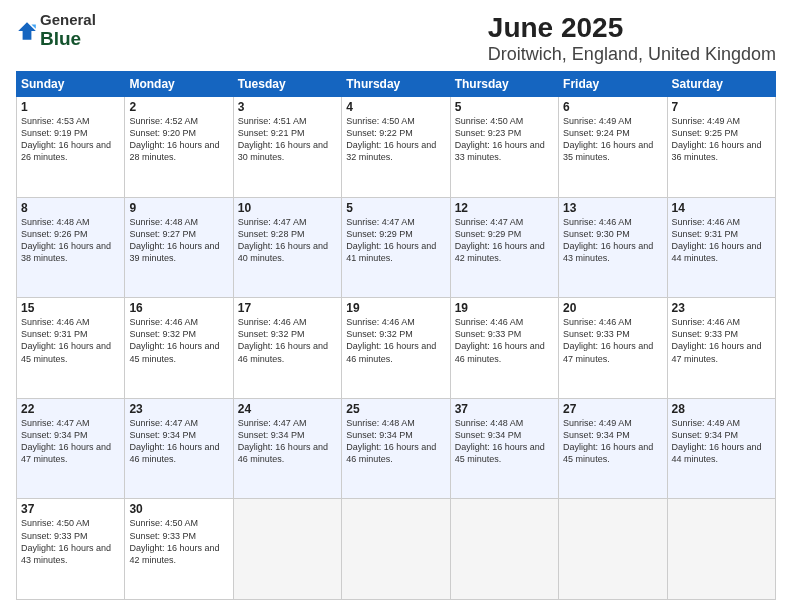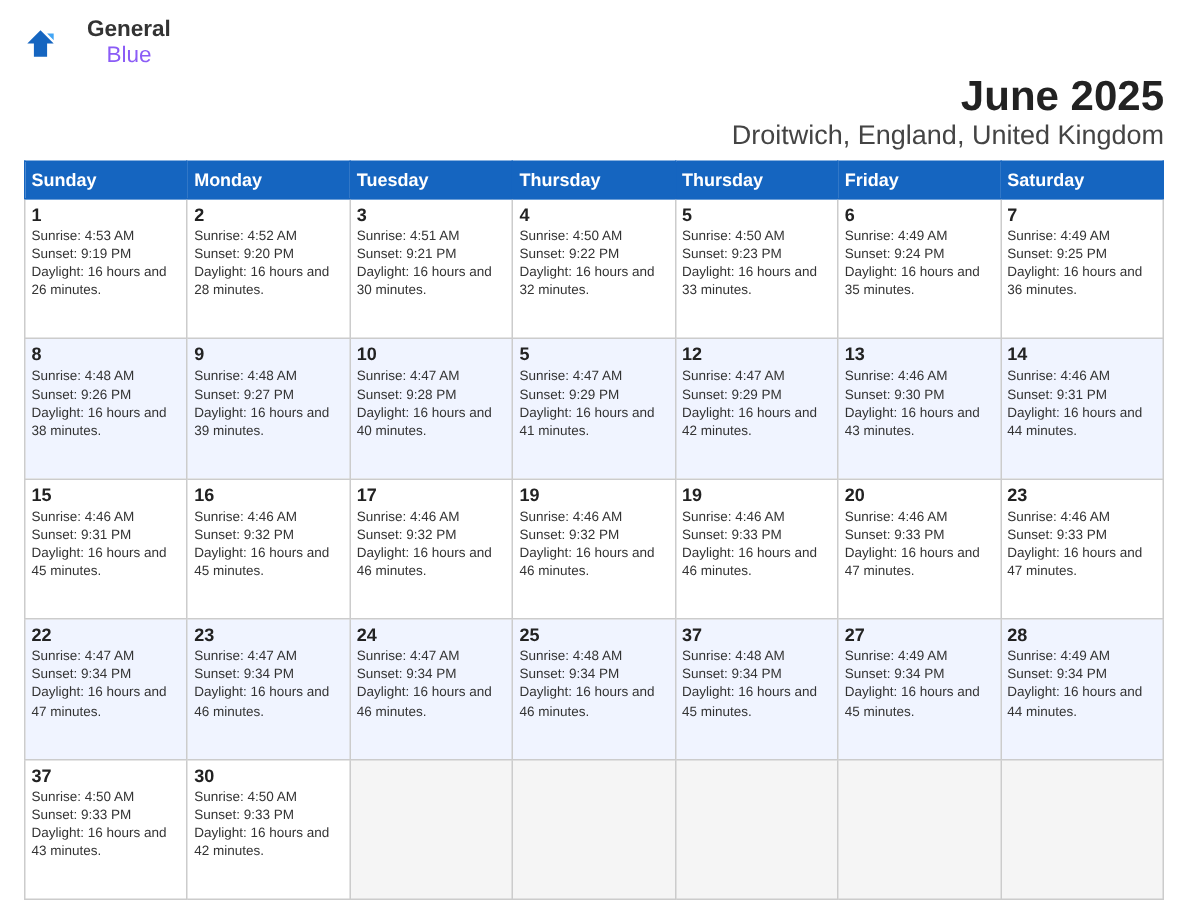--- a/index.html
+++ b/index.html
@@ -19,45 +19,42 @@
     }
     .header {
       display: flex;
       justify-content: space-between;
       align-items: flex-start;
       margin-bottom: 6px;
     }
     .logo {
       display: flex;
       align-items: center;
-      gap: 20px;
-      text-align: center;
+      gap: 2px;
     }
     .logo-text {
       display: flex;
       flex-direction: column;
       line-height: 1.1;
     }
     .logo-general {
       font-size: 15px;
       font-weight: bold;
       color: #333;
     }
     .logo-blue {
-      font-size: 15px;
-      font-weight: normal;
-      color: #8b5cf6;
+      font-size: 19px;
+      font-weight: bold;
+      color: #14532d;
     }
     .logo-icon {
       width: 22px;
       height: 22px;
     }
     .title-block {
-      text-align: right;
-      margin-top: 36px;
     }
     .month-title {
       font-size: 28px;
       font-weight: bold;
       color: #222;
     }
     .location {
       font-size: 18px;
       color: #444;
     }

